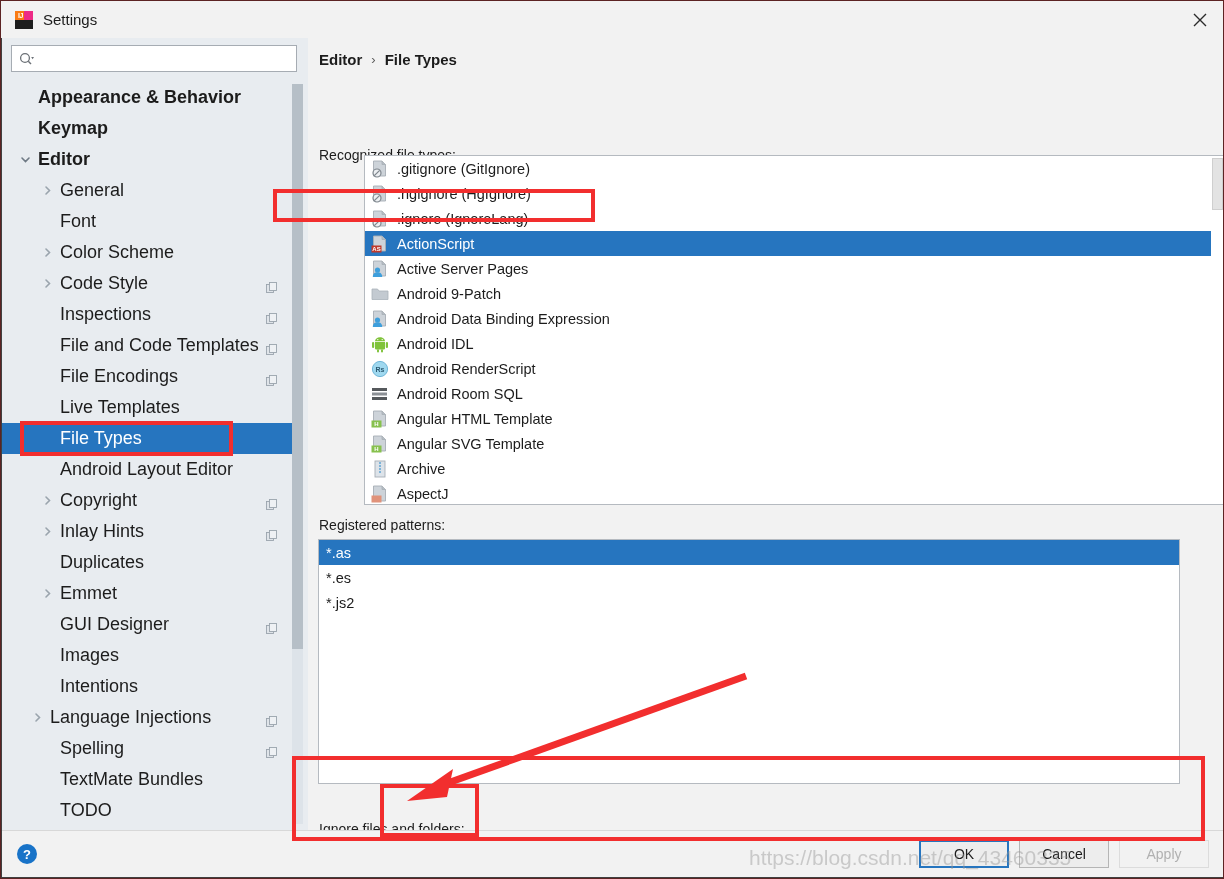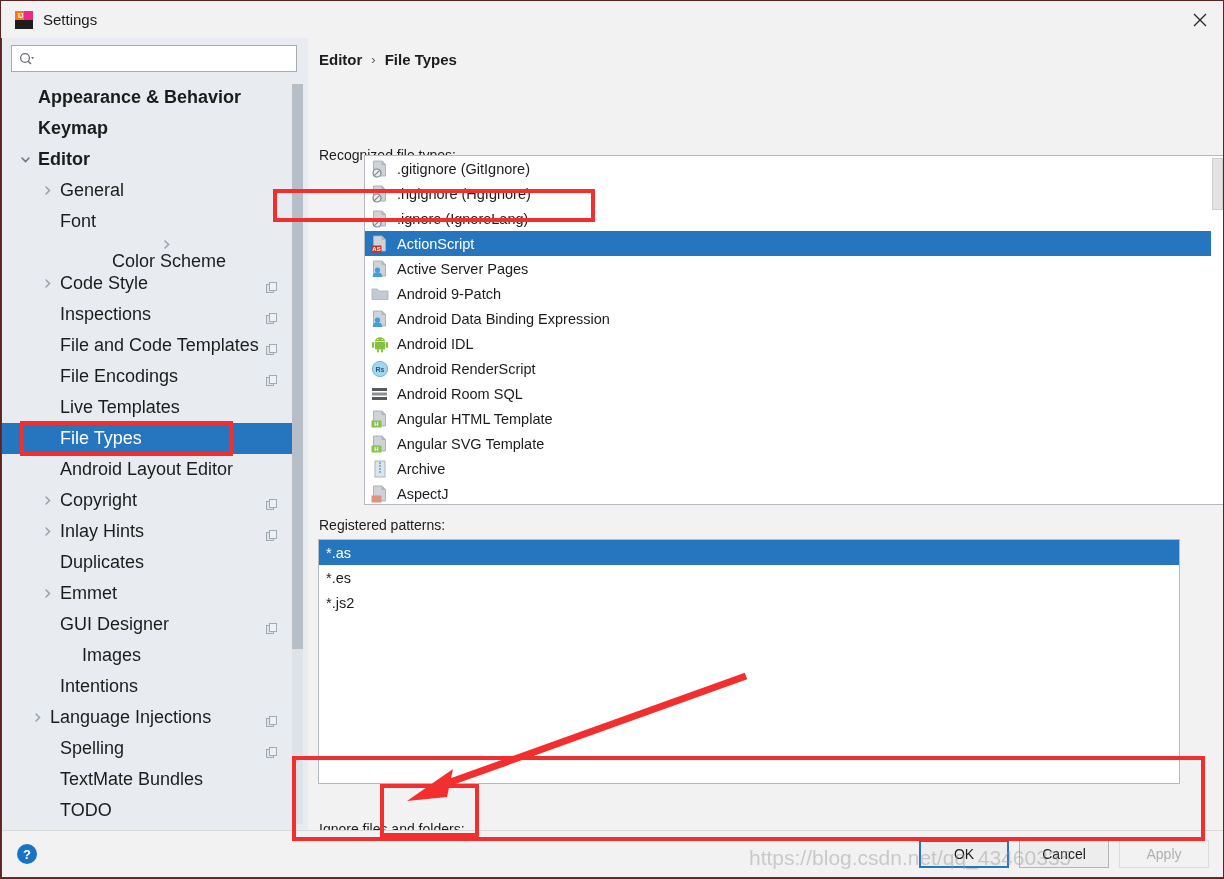--- a/index.html
+++ b/index.html
@@ -246,21 +246,21 @@
             <svg width="11" height="11" viewBox="0 0 11 11">
               <path d="M4 2 L7.5 5.5 L4 9" stroke="#9aa4ad" stroke-width="1.6" fill="none" stroke-linecap="round"></path>
             </svg>
           </span>
           <span class="tree-label" style="margin-left: 6px;">General</span>
         </div>
         <div class="tree-item" style="padding-left: 38px;">
           <span class="tw none"></span>
           <span class="tree-label" style="margin-left: 6px;">Font</span>
         </div>
-        <div class="tree-item" style="padding-left: 38px; flex-direction: column;">
+        <div class="tree-item" style="padding-left: 38px;">
           <span class="tw">
             <svg width="11" height="11" viewBox="0 0 11 11">
               <path d="M4 2 L7.5 5.5 L4 9" stroke="#9aa4ad" stroke-width="1.6" fill="none" stroke-linecap="round"></path>
             </svg>
           </span>
           <span class="tree-label" style="margin-left: 6px;">Color Scheme</span>
         </div>
         <div class="tree-item" style="padding-left: 38px;">
           <span class="tw">
             <svg width="11" height="11" viewBox="0 0 11 11">
@@ -346,21 +346,21 @@
           <span class="tree-label" style="margin-left: 6px;">Emmet</span>
         </div>
         <div class="tree-item" style="padding-left: 38px;">
           <span class="tw none"></span>
           <span class="tree-label" style="margin-left: 6px; text-align: center;">GUI Designer</span>
           <span class="copy-badge"><svg width="12" height="12" viewBox="0 0 12 12">
               <rect x="0.5" y="2.5" width="7" height="8" fill="#dfe4e9" stroke="#9aa4ad" stroke-width="0.9"></rect>
               <rect x="3.5" y="0.5" width="7" height="8" fill="#eef1f4" stroke="#9aa4ad" stroke-width="0.9"></rect>
             </svg></span>
         </div>
-        <div class="tree-item" style="padding-left: 60px;">
+        <div class="tree-item" style="padding-left: 38px;">
           <span class="tw none"></span>
           <span class="tree-label" style="margin-left: 6px;">Images</span>
         </div>
         <div class="tree-item" style="padding-left: 38px;">
           <span class="tw none"></span>
           <span class="tree-label" style="margin-left: 6px;">Intentions</span>
         </div>
         <div class="tree-item" style="padding-left: 28px;">
           <span class="tw">
             <svg width="11" height="11" viewBox="0 0 11 11">

